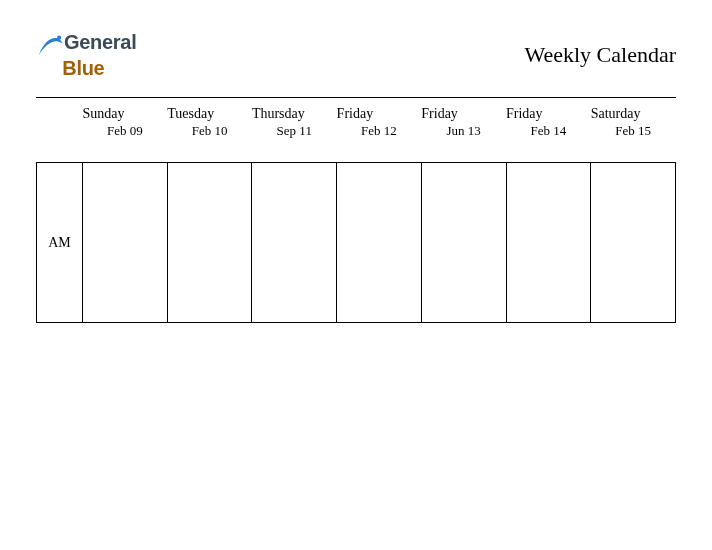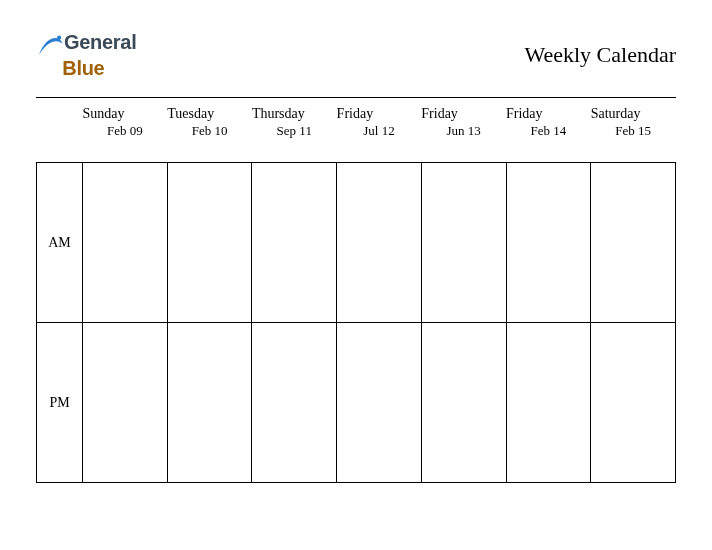--- a/index.html
+++ b/index.html
@@ -115,39 +115,29 @@
     <th>Friday</th>
     <th>Friday</th>
     <th>Friday</th>
     <th>Saturday</th>
   </tr>
   <tr>
     <td class="corner"></td>
     <td class="subhead">Feb 09</td>
     <td class="subhead">Feb 10</td>
     <td class="subhead">Sep 11</td>
-    <td class="subhead">Jul 12</td>
+    <td class="subhead">Feb 12</td>
     <td class="subhead">Jun 13</td>
     <td class="subhead">Feb 14</td>
     <td class="subhead">Feb 15</td>
   </tr>
   <tr>
     <td class="rowlabel">AM</td>
     <td class="slot"></td>
     <td class="slot"></td>
     <td class="slot"></td>
     <td class="slot"></td>
     <td class="slot"></td>
     <td class="slot"></td>
     <td class="slot"></td>
   </tr>
-  <tr>
-    <td class="rowlabel">PM</td>
-    <td class="slot"></td>
-    <td class="slot"></td>
-    <td class="slot"></td>
-    <td class="slot"></td>
-    <td class="slot"></td>
-    <td class="slot"></td>
-    <td class="slot"></td>
-  </tr>
 </tbody>
   </table>
 
 </body></html>

